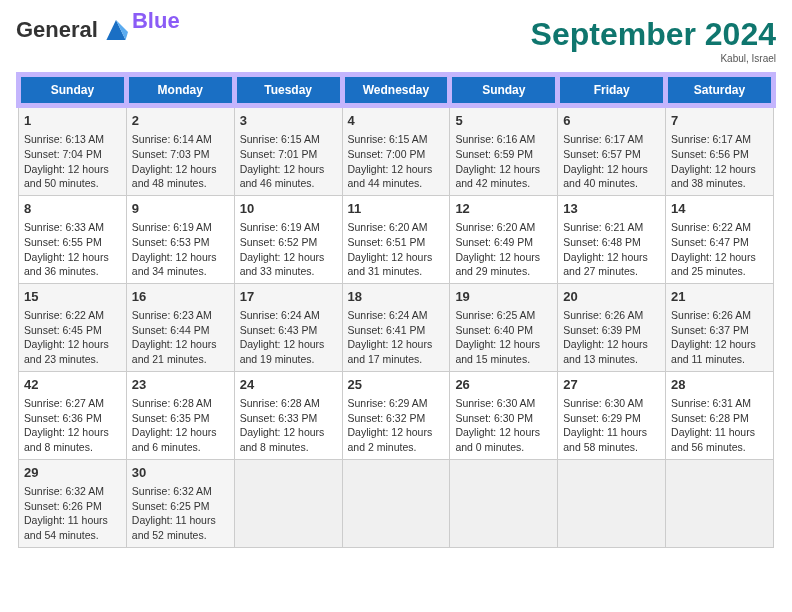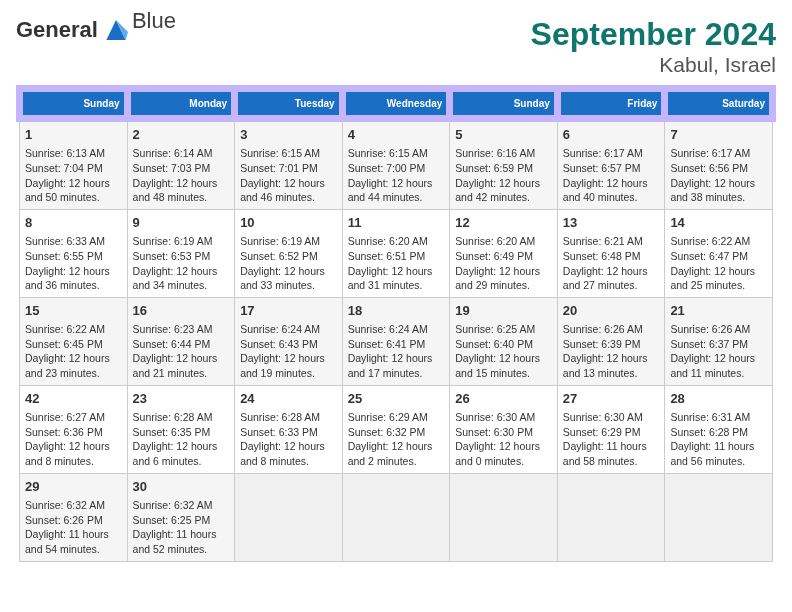--- a/index.html
+++ b/index.html
@@ -35,38 +35,38 @@
     }
     .title-area {
       text-align: right;
     }
     .month-title {
       font-size: 32px;
       font-weight: bold;
       color: #0f766e;
     }
     .location {
-      font-size: 21px;
+      font-size: 10px;
       color: #555;
     }
     table {
       width: 100%;
       border-collapse: collapse;
       font-size: 10.5px;
     }
     thead tr {
       background-color: #1a6fc4;
       color: #fff;
     }
     thead th {
       padding: 6px 4px;
-      text-align: right;
-      font-size: 10px;
+      text-align: center;
+      font-size: 12px;
       font-weight: bold;
-      border: 7px solid #c4b5fd;
+      border: 5px solid #c4b5fd;
     }
     tbody tr {
       border: 1px solid #ccc;
     }
     tbody td {
       vertical-align: top;
       padding: 4px 5px;
       border: 1px solid #ccc;
       min-width: 100px;
       height: 85px;
@@ -94,21 +94,21 @@
 
 <div class="header-area">
   <div class="logo">
     <div class="logo-text">
       <span style="color:#333;font-size:22px;font-weight:bold;">General</span>
       <svg class="logo-icon" viewBox="0 0 40 35">
         <polygon points="8,30 20,5 32,30" fill="#1a6fc4"></polygon>
         <polygon points="20,5 35,20 32,30" fill="#5aabf0"></polygon>
       </svg>
     </div>
-    <span style="color:#404040;font-size:22px;font-weight:normal;margin-top:-8px;margin-left:0;">Blue</span>
+    <span style="color:#8b5cf6;font-size:22px;font-weight:bold;margin-top:-8px;margin-left:0;">Blue</span>
   </div>
   <div class="title-area">
     <div class="month-title">September 2024</div>
     <div class="location">Kabul, Israel</div>
   </div>
 </div>
 
 <table>
   <thead>
     <tr>

